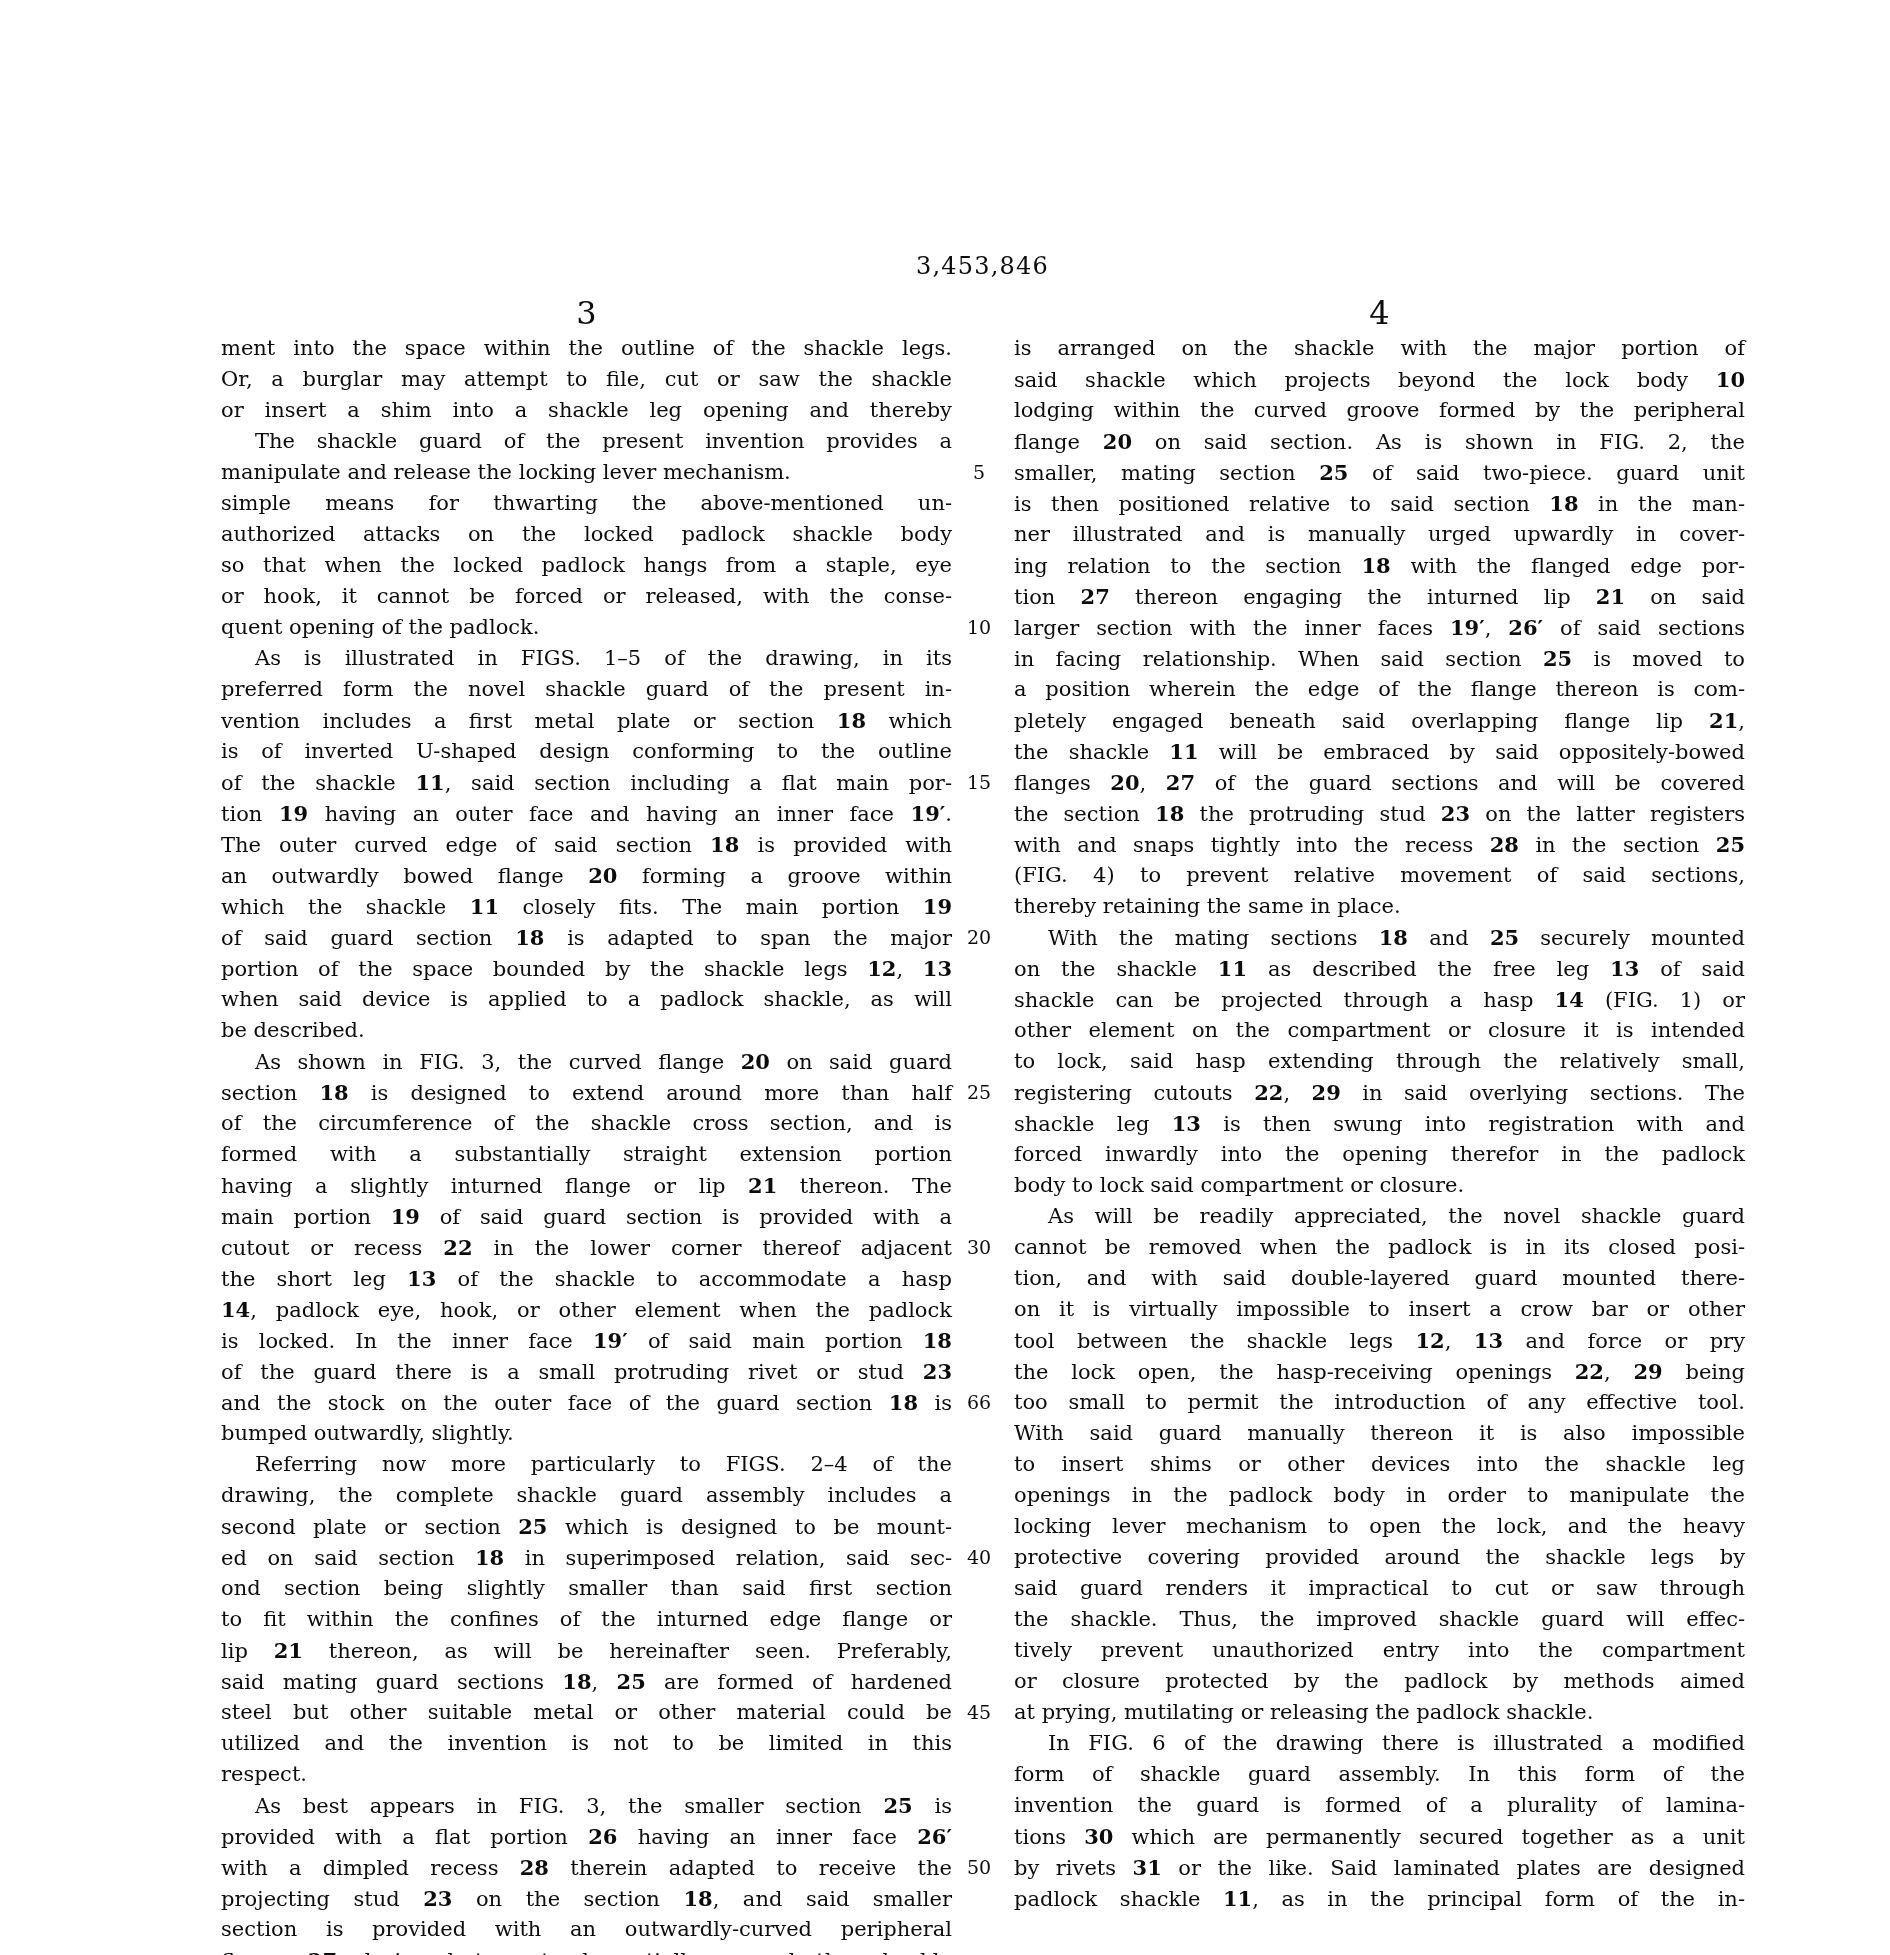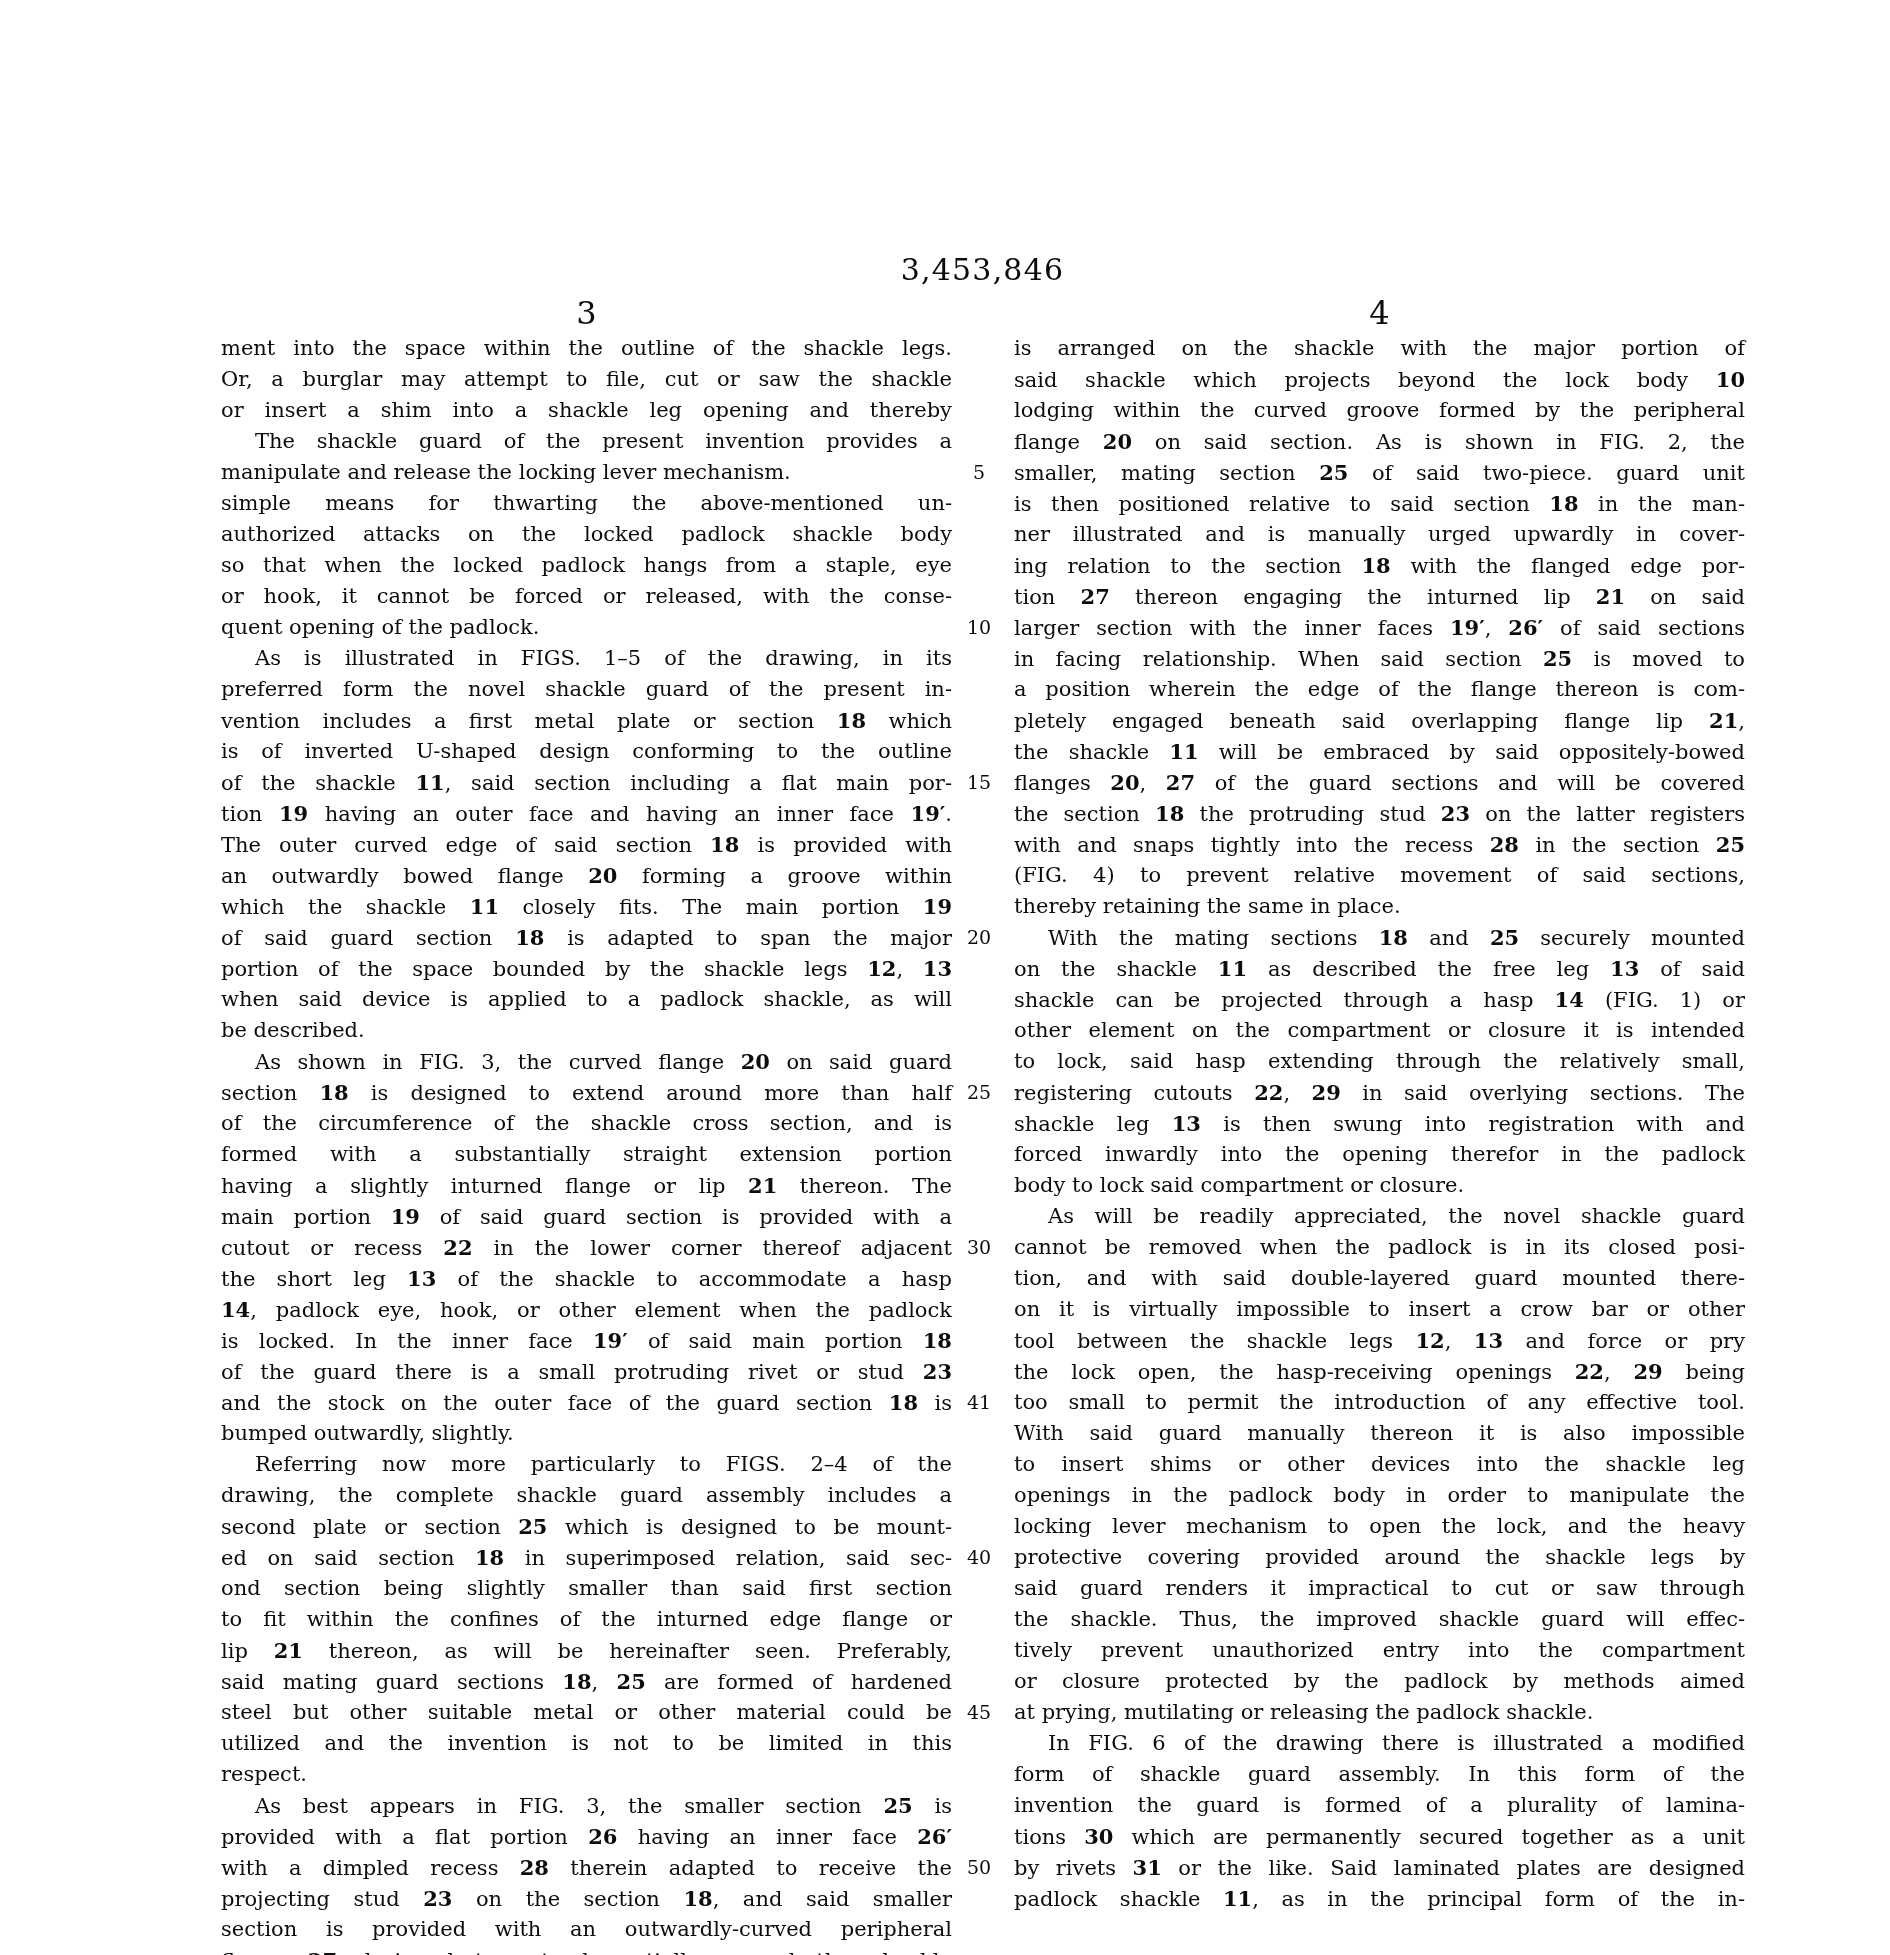--- a/index.html
+++ b/index.html
@@ -7,21 +7,21 @@
   .page {
     position:relative;
     width:1890px; height:2777px;
     background:#ffffff;
     font-family:"DejaVu Serif","Liberation Serif",serif;
     color:#0c0c0c;
     overflow:hidden;
   }
   .patent-number {
     position:absolute; left:221px; top:252px; width:1523px;
-    text-align:center; font-size:30px; letter-spacing:1.2px;
+    text-align:center; font-size:24px; letter-spacing:1.2px;
   }
   .col-number {
     position:absolute; top:294px; width:731px;
     text-align:center; font-size:32px;
   }
   .col-number.left  { left:221px; }
   .col-number.right { left:1014px; }
   .column { position:absolute; top:333px; width:731px; }
   .column.left  { left:221px; }
   .column.right { left:1014px; }
@@ -129,21 +129,21 @@
       <div class="gline">25</div>
       <div class="gline"></div>
       <div class="gline"></div>
       <div class="gline"></div>
       <div class="gline"></div>
       <div class="gline">30</div>
       <div class="gline"></div>
       <div class="gline"></div>
       <div class="gline"></div>
       <div class="gline"></div>
-      <div class="gline">41</div>
+      <div class="gline">66</div>
       <div class="gline"></div>
       <div class="gline"></div>
       <div class="gline"></div>
       <div class="gline"></div>
       <div class="gline">40</div>
       <div class="gline"></div>
       <div class="gline"></div>
       <div class="gline"></div>
       <div class="gline"></div>
       <div class="gline">45</div>

